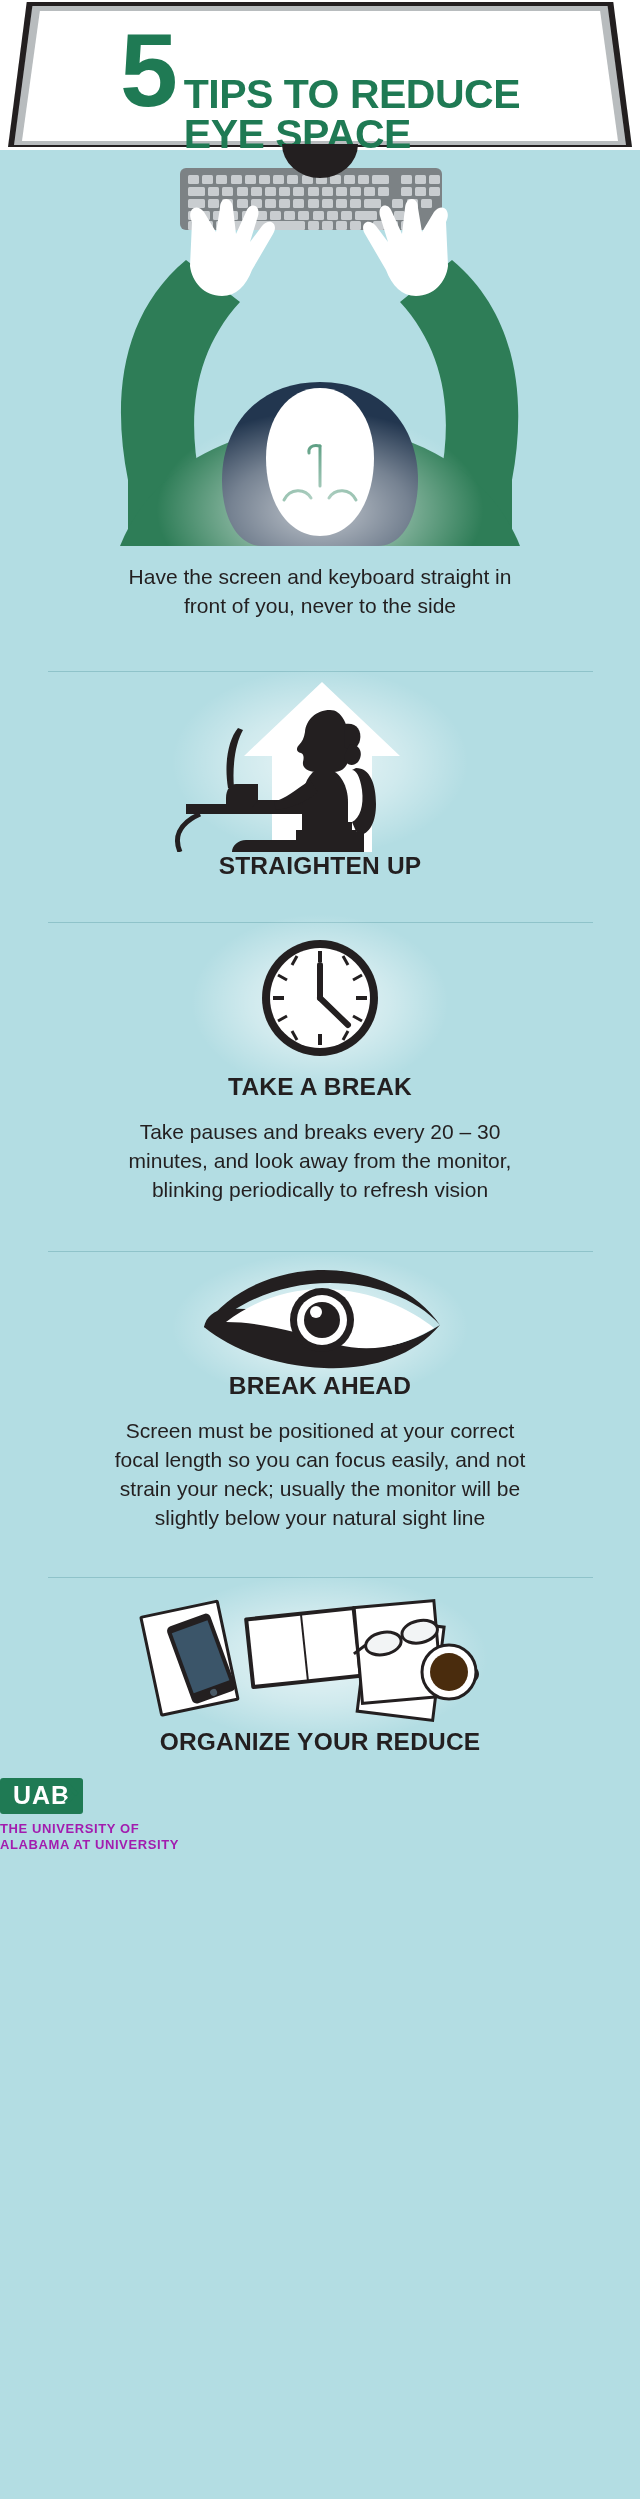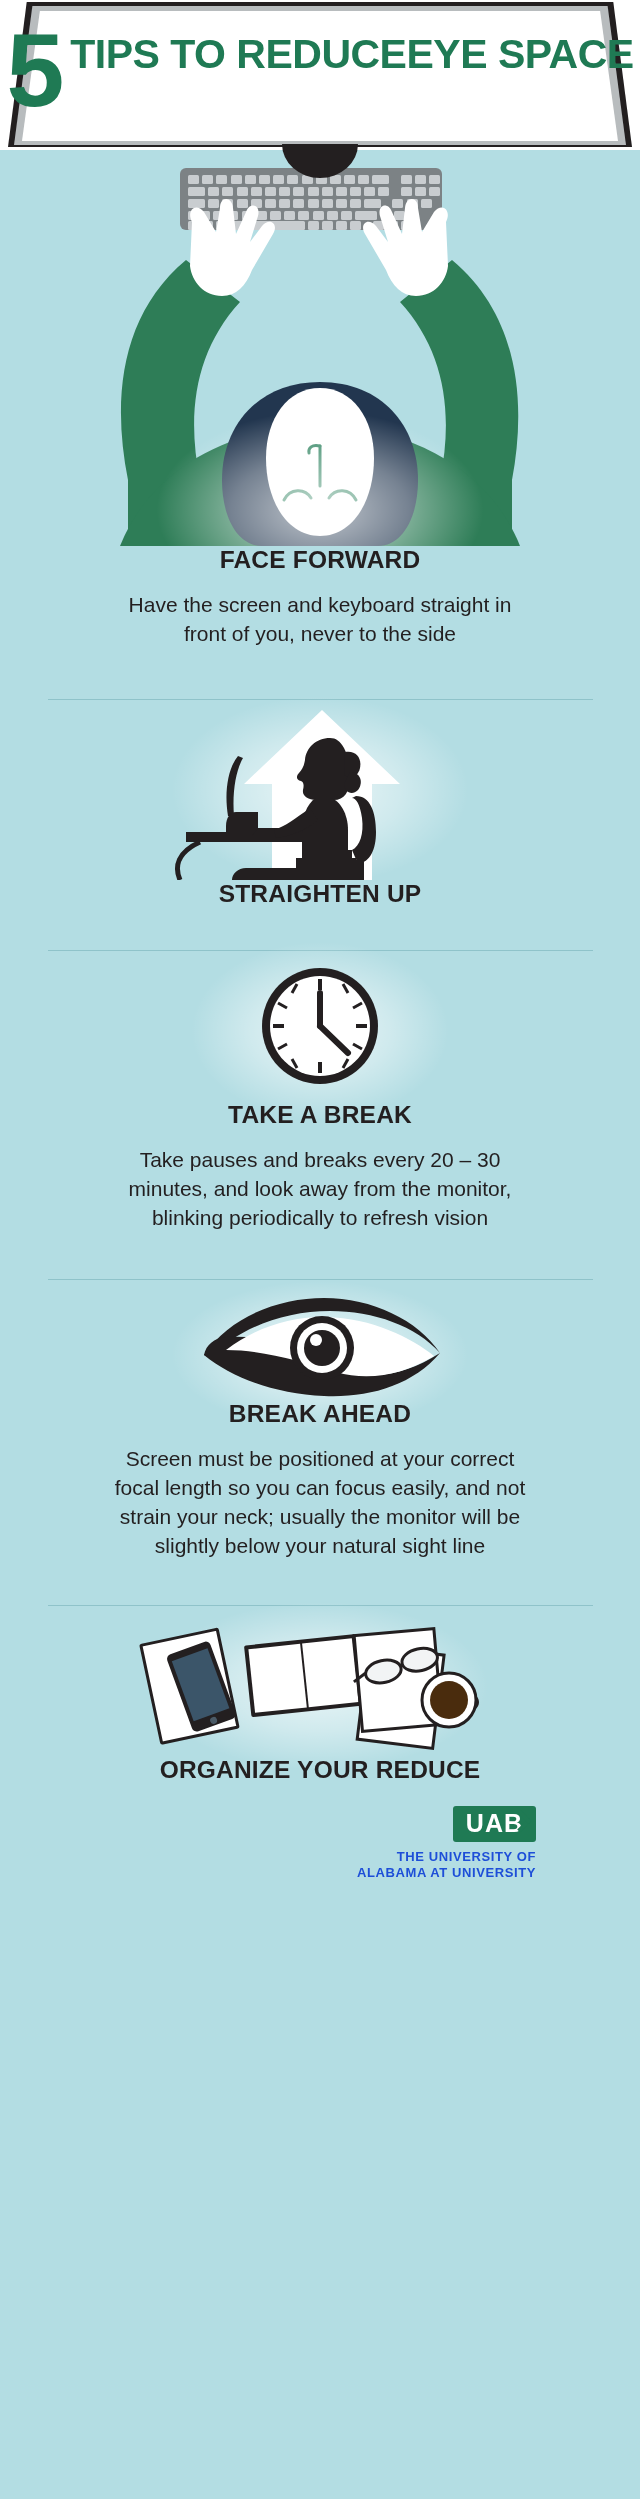--- a/index.html
+++ b/index.html
@@ -65,22 +65,23 @@
     color: #1f7a54;
     font-size: 104px;
     font-weight: bold;
     line-height: 0.86;
     letter-spacing: -3px;
     margin-right: 9px;
     margin-top: -4px;
   }
   .title-lines {
     display: flex;
-    flex-direction: row;
+    flex-direction: column;
     padding-top: 5px;
+    margin-top: 40px;
   }
   .title-l1, .title-l2 {
     color: #1f7a54;
     font-size: 41px;
     font-weight: bold;
     line-height: 0.97;
     letter-spacing: -0.5px;
     white-space: nowrap;
   }
 
@@ -164,21 +165,21 @@
   .scene4 { position: relative; width: 640px; height: 120px; }
 
   
   .scene5 { position: relative; width: 640px; height: 150px; }
 
   
   .footer {
     position: relative;
     width: 536px;
     padding-top: 22px;
-    text-align: right;
+    text-align: left;
   }
   .uab-mark {
     display: inline-block;
     background: #1f7a54;
     color: #ffffff;
     font-size: 25px;
     font-weight: bold;
     letter-spacing: 1px;
     padding: 3px 13px 4px 13px;
     border-radius: 3px;
@@ -187,21 +188,21 @@
   .uab-mark::after {
     content: "";
     position: absolute;
     right: 8px; top: 7px;
     width: 12px; height: 12px;
     border-right: 4px solid #1f7a54;
     border-bottom: 4px solid #1f7a54;
     transform: rotate(-45deg);
   }
   .uab-l1, .uab-l2 {
-    color: #1d4ed8;
+    color: #a21caf;
     font-size: 13px;
     font-weight: bold;
     letter-spacing: 0.6px;
     line-height: 1.22;
   }
   .uab-l1 { margin-top: 7px; }
 </style>
 </head>
 <body>
 
@@ -333,21 +334,20 @@
           <path d="M 320 238 C 288 238, 266 268, 266 308 C 266 352, 288 386, 320 386 C 352 386, 374 352, 374 308 C 374 268, 352 238, 320 238 Z" fill="#ffffff"></path>
           <path d="M 320 296 L 320 336" stroke="#1f7a54" stroke-width="3" fill="none" stroke-linecap="round"></path>
           <path d="M 320 296 C 312 294, 308 298, 309 303" stroke="#1f7a54" stroke-width="3" fill="none" stroke-linecap="round"></path>
           <path d="M 284 350 C 290 338, 305 338, 311 348" stroke="#1f7a54" stroke-width="3" fill="none" stroke-linecap="round"></path>
           <path d="M 329 348 C 335 338, 350 338, 356 350" stroke="#1f7a54" stroke-width="3" fill="none" stroke-linecap="round"></path>
         </svg>
 
         <div class="glow" style="width:330px; height:200px; top:260px;"></div>
       </div>
 
-      <div class="sec-title">FACE FORWARD</div>
       <div class="sec-body">Have the screen and keyboard straight in front of you, never to the side</div>
       <div style="height:50px;"></div>
       <div class="divider"></div>
     </div>
 
     <div class="section">
       <div class="scene2">
         <div class="glow" style="width:300px; height:190px; top:-5px;"></div>
         <svg width="640" height="180" style="position:absolute; left:0; top:0;">
 

